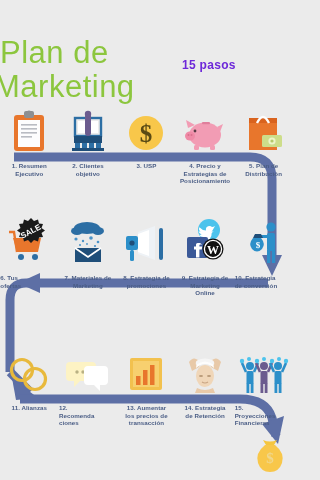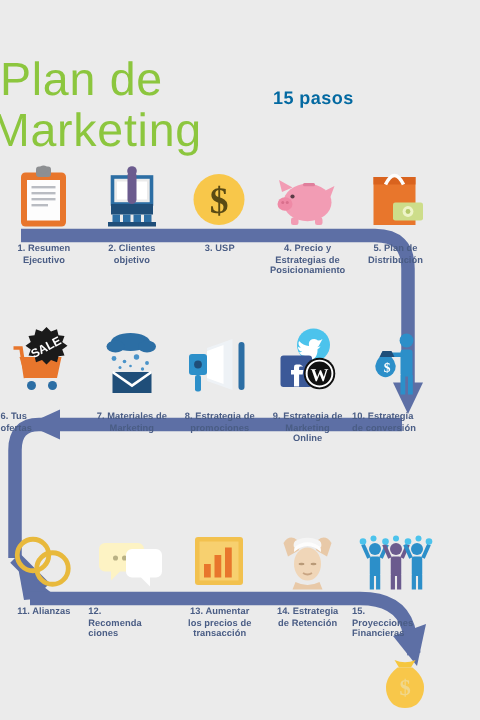--- a/index.html
+++ b/index.html
@@ -16,21 +16,21 @@
   .header{position:absolute;left:0;top:8px;width:293px;margin-top:28px;}
   .title-l1{
     color:#8cc63e;font-size:31px;line-height:34px;font-weight:400;
     letter-spacing:.5px;
   }
   .title-l2{
     color:#8cc63e;font-size:31px;line-height:34px;font-weight:400;
     letter-spacing:.5px;position:relative;left:-6px;
   }
   .subtitle{
-    color:#0369a1;font-size:12px;font-weight:700;letter-spacing:.3px;
+    color:#6d28d9;font-size:12px;font-weight:700;letter-spacing:.3px;
     position:absolute;left:182px;top:58px;
   }
 
   
   .flow{position:absolute;left:0;top:0;width:293px;height:480px;pointer-events:none;}
 
   
   .row{position:absolute;left:0;width:293px;display:flex;}
   .row1{top:106px;}
   .row2{top:218px;}

